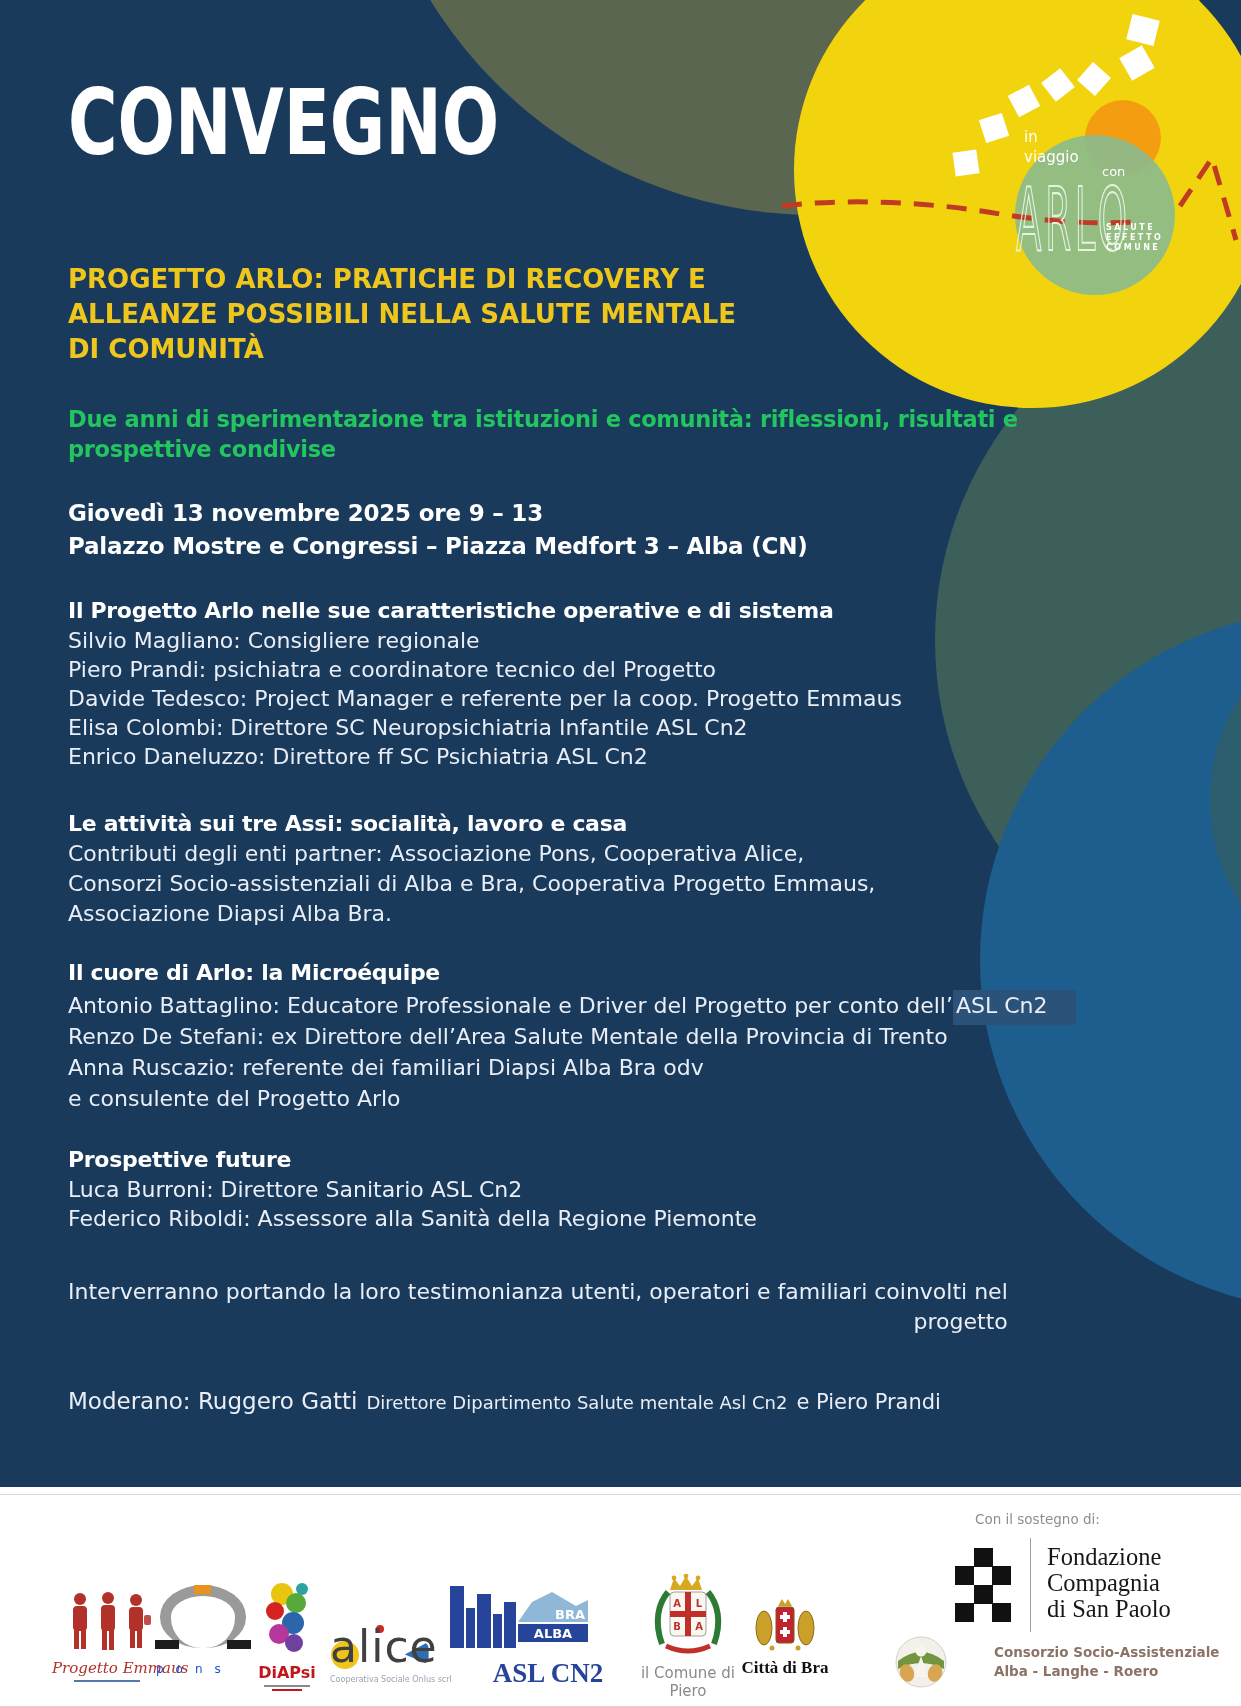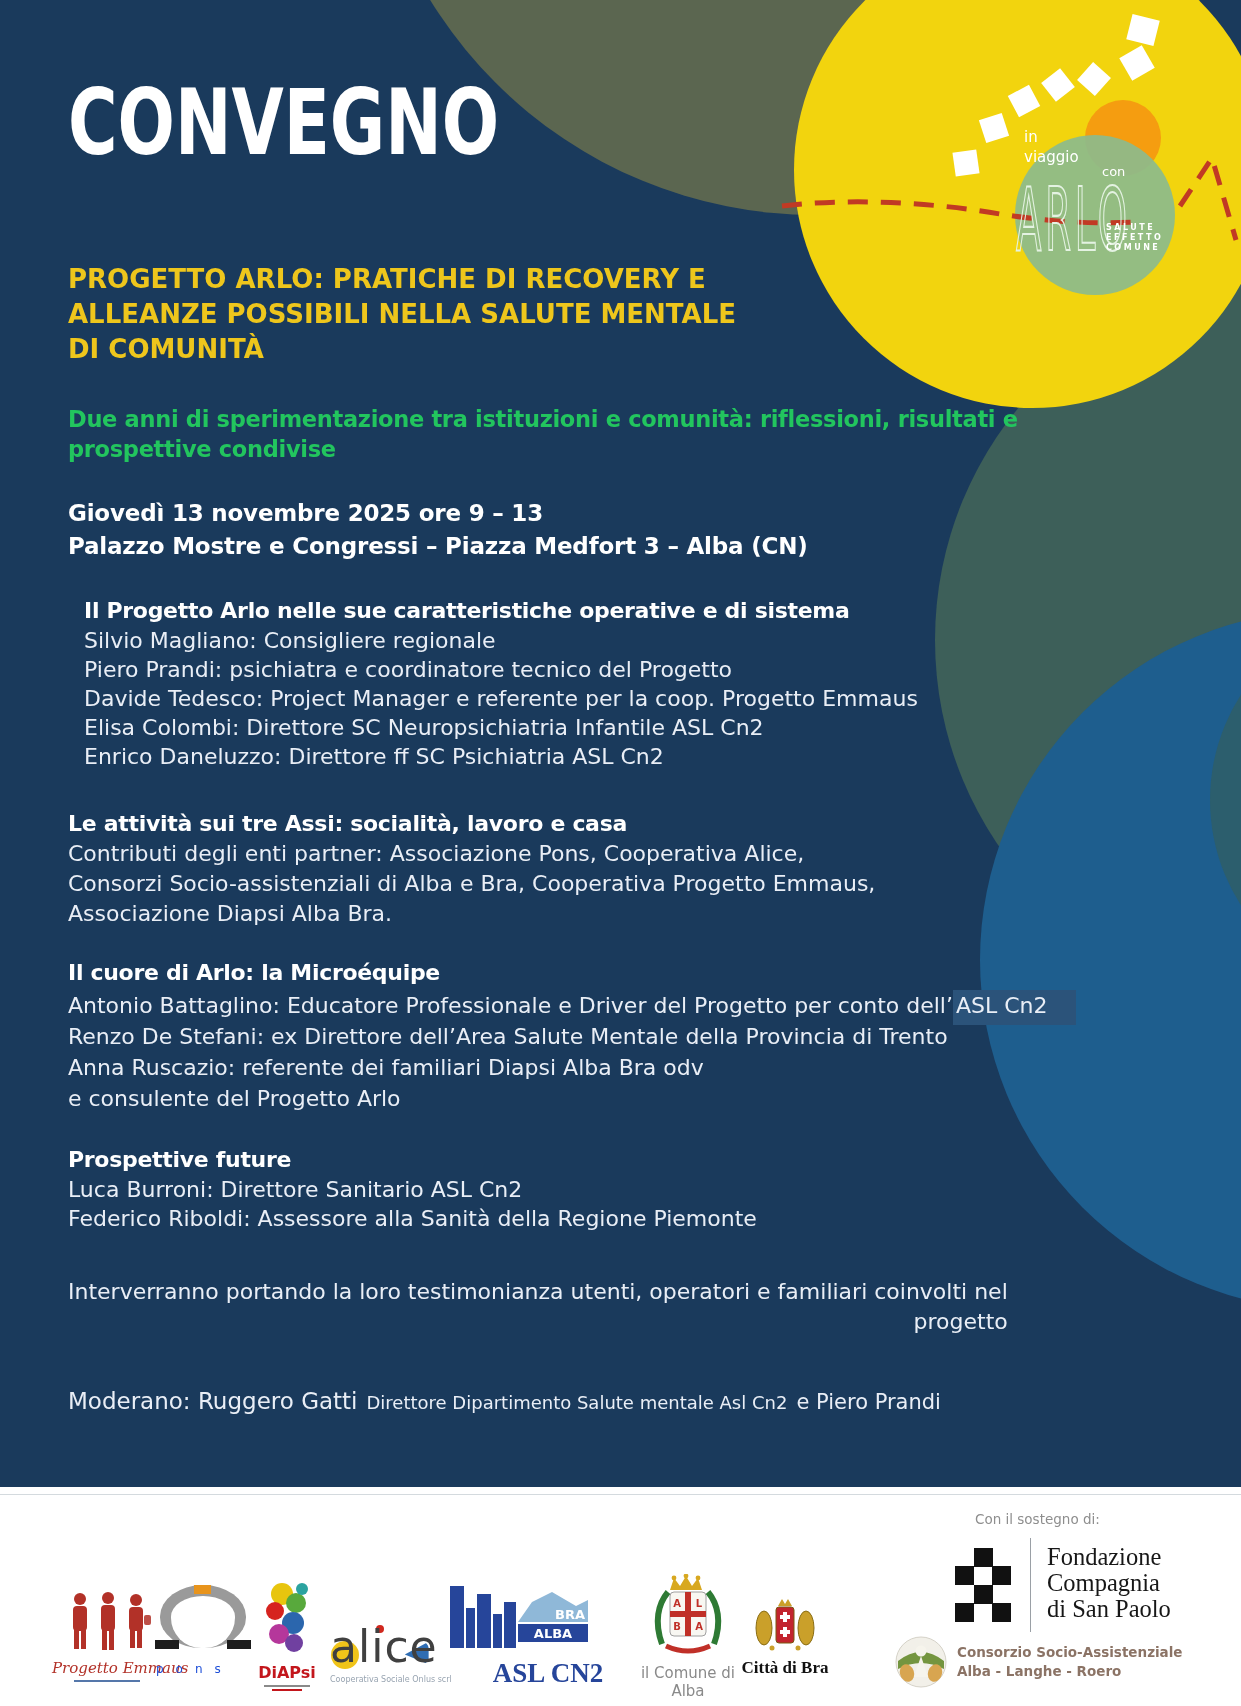--- a/index.html
+++ b/index.html
@@ -103,21 +103,21 @@
   <div class="abs" style="left:68px;top:404px;">
     <div class="subtitle-line">Due anni di sperimentazione tra istituzioni e comunità: riflessioni, risultati e</div>
     <div class="subtitle-line">prospettive condivise</div>
   </div>
 
   <div class="abs" style="left:68px;top:497px;">
     <div class="when-line">Giovedì 13 novembre 2025 ore 9 – 13</div>
     <div class="when-line">Palazzo Mostre e Congressi – Piazza Medfort 3 – Alba (CN)</div>
   </div>
 
-  <div class="abs" style="left:84px;top:596px;">
+  <div class="abs" style="left:68px;top:596px;">
     <div class="sec-head" style="line-height:30px;">Il Progetto Arlo nelle sue caratteristiche operative e di sistema</div>
     <div class="line" style="line-height:29px;">Silvio Magliano: Consigliere regionale</div>
     <div class="line" style="line-height:29px;">Piero Prandi: psichiatra e coordinatore tecnico del Progetto</div>
     <div class="line" style="line-height:29px;">Davide Tedesco: Project Manager e referente per la coop. Progetto Emmaus</div>
     <div class="line" style="line-height:29px;">Elisa Colombi: Direttore SC Neuropsichiatria Infantile ASL Cn2</div>
     <div class="line" style="line-height:29px;">Enrico Daneluzzo: Direttore ff SC Psichiatria ASL Cn2</div>
   </div>
 
   <div class="abs" style="left:68px;top:808px;">
     <div class="sec-head" style="line-height:31px;">Le attività sui tre Assi: socialità, lavoro e casa</div>
@@ -238,21 +238,21 @@
         <rect x="33" y="18" width="6" height="44" fill="#c03028"></rect>
         <rect x="18" y="37" width="36" height="6" fill="#c03028"></rect>
         <g fill="#c03028" font-size="10" font-weight="bold" text-anchor="middle">
           <text x="25" y="33">A</text>
           <text x="47" y="33">L</text>
           <text x="25" y="56">B</text>
           <text x="47" y="56">A</text>
         </g>
         <path d="M14,72 Q36,82 58,72" stroke="#c03028" stroke-width="5" fill="none"></path>
       </svg>
-      <div class="cap-gray">il Comune di Alba</div>
+      <div class="cap-gray">il Comune di Piero</div>
     </div>
 
     <div class="abs" style="left:740px;top:111px;width:90px;">
       <svg width="62" height="56" style="margin-left:14px;">
         <ellipse cx="10" cy="30" rx="8" ry="17" fill="#caa02a" stroke="#8a6d14"></ellipse>
         <ellipse cx="52" cy="30" rx="8" ry="17" fill="#caa02a" stroke="#8a6d14"></ellipse>
         <polygon points="24,8 28,1 31,6 34,1 38,8" fill="#caa02a"></polygon>
         <rect x="22" y="9" width="18" height="36" rx="3" fill="#c2242e" stroke="#7a5a10"></rect>
         <g fill="#ffffff">
           <rect x="29" y="14" width="4" height="10"></rect>
@@ -289,19 +289,19 @@
     <div class="abs" style="left:894px;top:148px;">
       <svg width="54" height="54">
         <circle cx="27" cy="27" r="25" fill="#f2f0e9" stroke="#d5d2c8"></circle>
         <path d="M4,26 Q27,8 50,26 L50,34 Q27,22 4,34 Z" fill="#74953f"></path>
         <circle cx="27" cy="16" r="5.5" fill="#f6f4ec"></circle>
         <polygon points="27,21 20,42 34,42" fill="#f6f4ec"></polygon>
         <ellipse cx="13" cy="38" rx="7" ry="9" fill="#d8a550" transform="rotate(-18 13 38)"></ellipse>
         <ellipse cx="41" cy="38" rx="7" ry="9" fill="#d8a550" transform="rotate(18 41 38)"></ellipse>
       </svg>
     </div>
-    <div class="abs" style="left:957px;top:157px;">
+    <div class="abs" style="left:994px;top:157px;">
       <div class="consorzio-text">Consorzio Socio-Assistenziale</div>
       <div class="consorzio-text" style="margin-top:3px;">Alba - Langhe - Roero</div>
     </div>
   </div>
 
 </div>
 
 </body></html>

